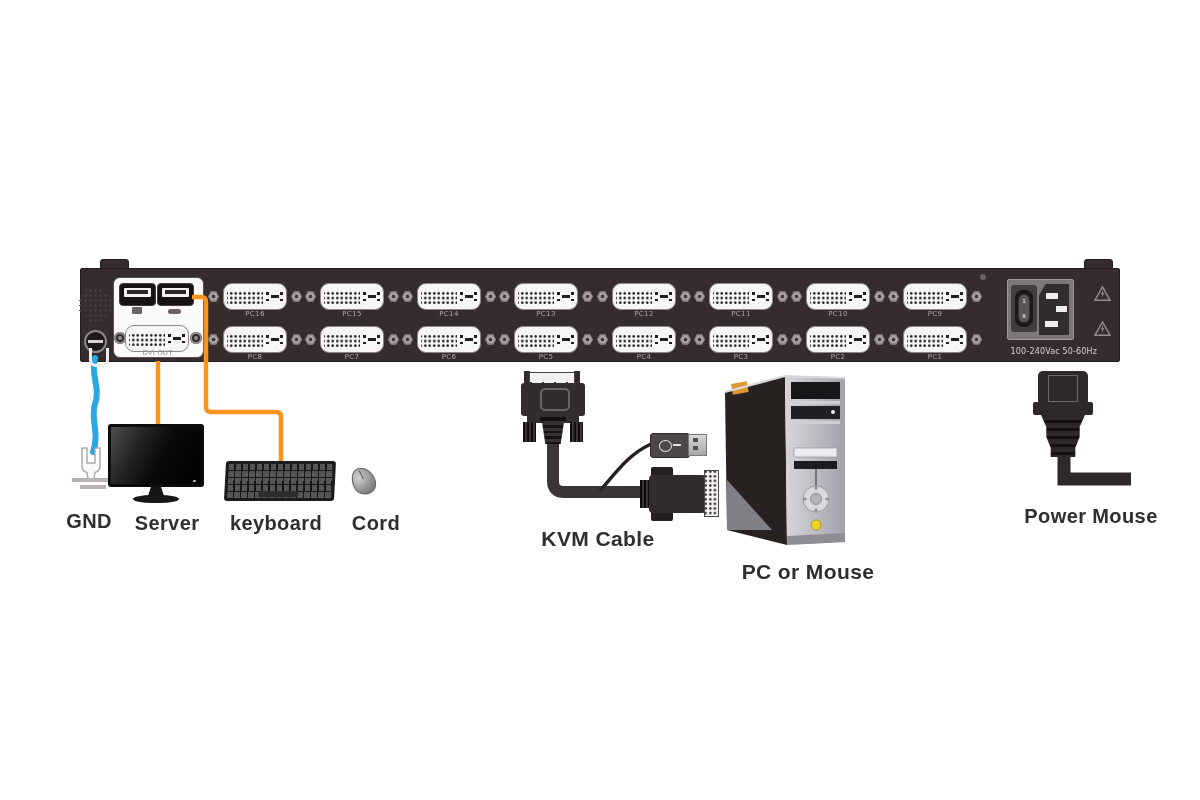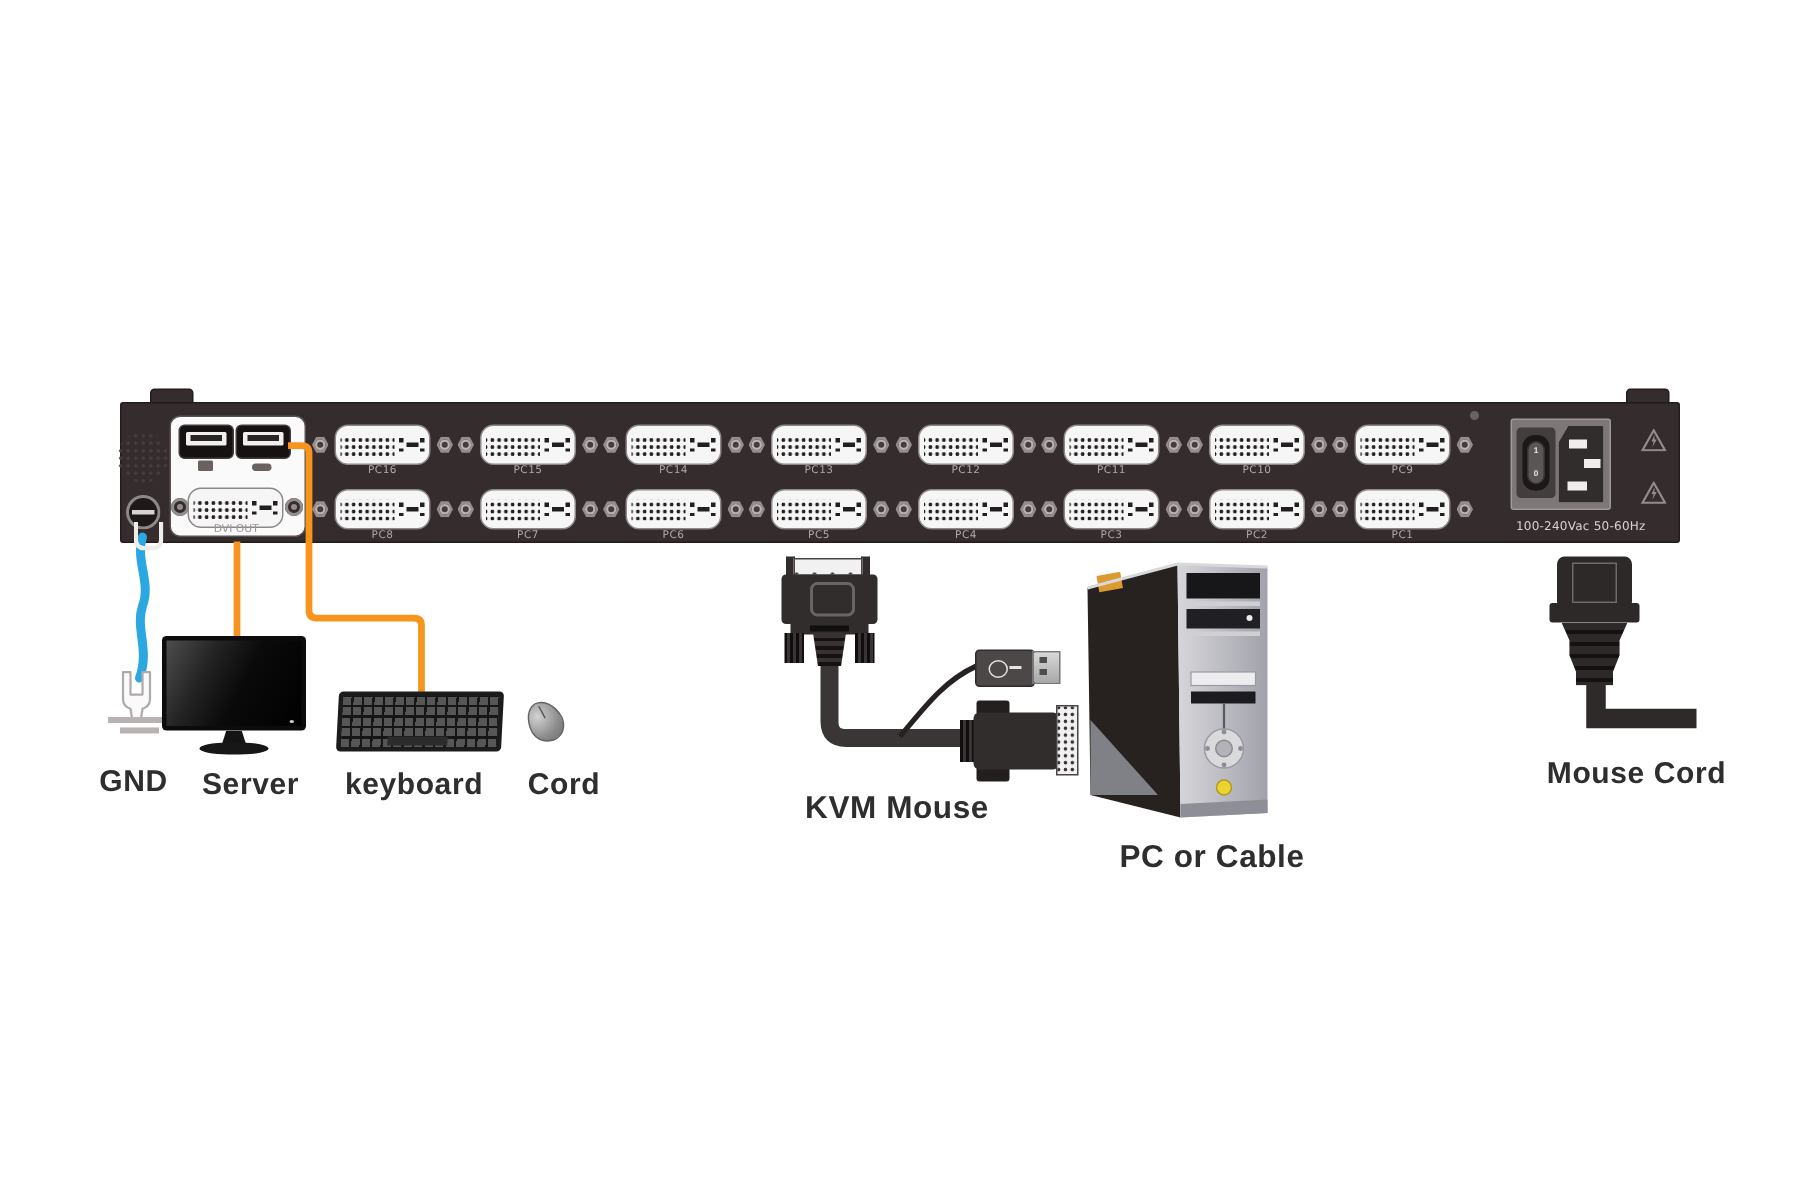--- a/index.html
+++ b/index.html
@@ -535,17 +535,17 @@
   </div>
   <div class="abs" style="left:1033px;top:402px;width:60px;height:13px;background:#2e2929;border-radius:2px;"></div>
   <div class="abs" style="left:1041px;top:415px;width:44px;height:42px;
        clip-path:polygon(0 0,100% 0,88% 28%,88% 52%,78% 78%,78% 100%,22% 100%,22% 78%,12% 52%,12% 28%);
        background:repeating-linear-gradient(180deg,#2e2929 0 5px,#151111 5px 8px);"></div>
 
   <div class="caption" style="left:89px;top:510px;">GND</div>
   <div class="caption" style="left:167px;top:512px;">Server</div>
   <div class="caption" style="left:276px;top:512px;">keyboard</div>
   <div class="caption" style="left:376px;top:512px;">Cord</div>
-  <div class="caption" style="left:598px;top:527px;font-size:21px;">KVM Mouse</div>
-  <div class="caption" style="left:808px;top:560px;font-size:21px;">PC or Cable</div>
-  <div class="caption" style="left:1091px;top:505px;">Mouse Cord</div>
+  <div class="caption" style="left:598px;top:527px;font-size:21px;">KVM Cable</div>
+  <div class="caption" style="left:808px;top:560px;font-size:21px;">PC or Mouse</div>
+  <div class="caption" style="left:1091px;top:505px;">Power Mouse</div>
 
 </div>
 
 </body></html>

